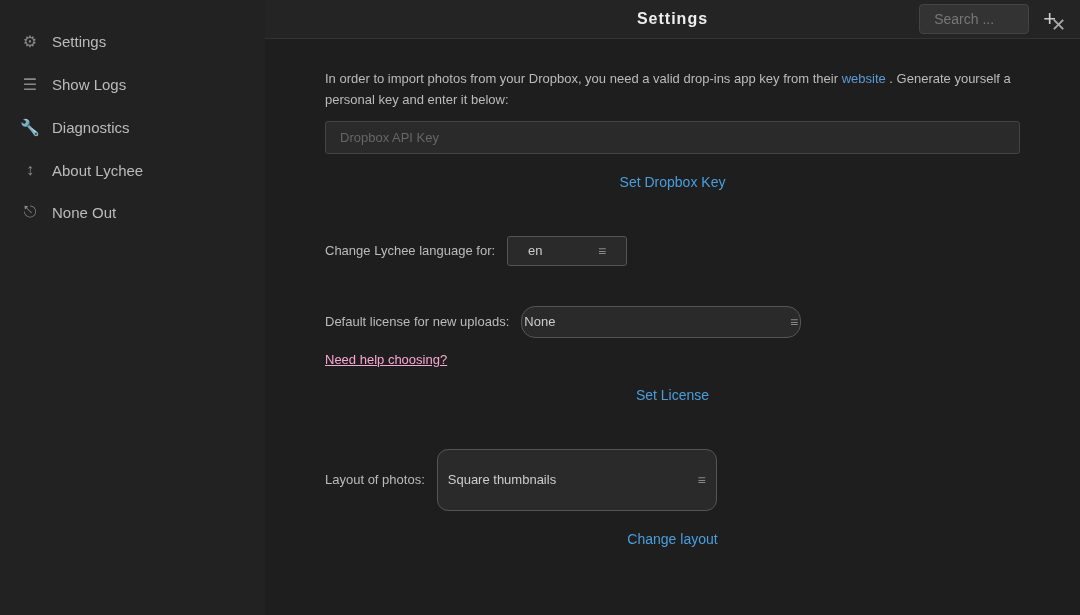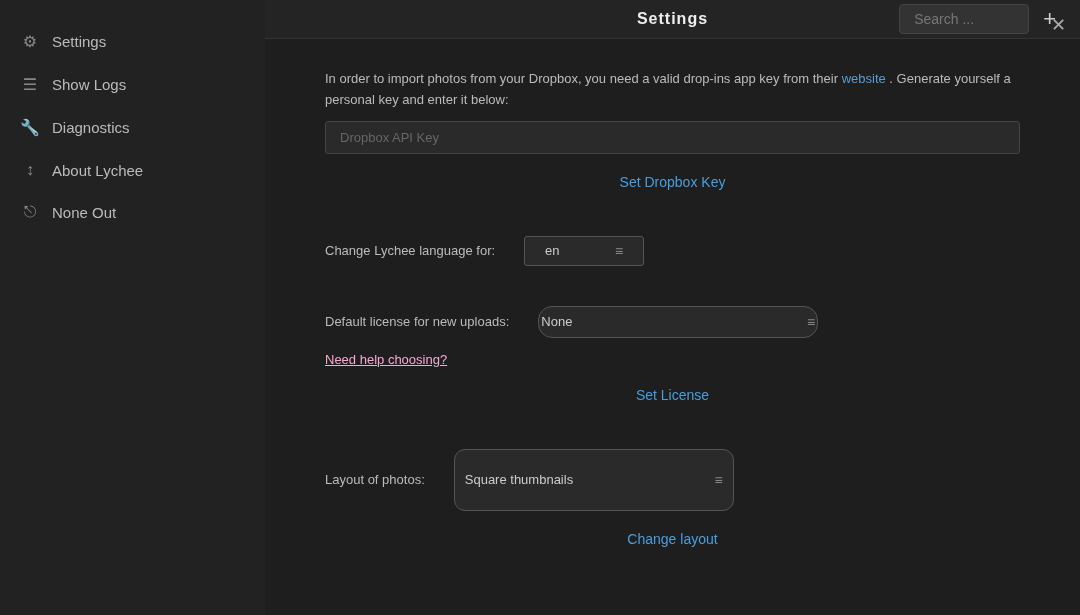--- a/index.html
+++ b/index.html
@@ -73,21 +73,21 @@
       align-items: center;
       gap: 10px;
     }
     .search-box {
       background: #333;
       border: 1px solid #444;
       color: #ccc;
       padding: 6px 14px;
       border-radius: 4px;
       font-size: 14px;
-      width: 130px;
+      width: 110px;
     }
     .search-box::placeholder { color: #777; }
     .add-btn {
       background: transparent;
       border: none;
       color: #ccc;
       font-size: 22px;
       cursor: pointer;
       padding: 0 4px;
     }
@@ -148,21 +148,21 @@
       cursor: pointer;
       display: block;
       margin: 0 auto;
       padding: 6px 0;
     }
 
     
     .row-setting {
       display: flex;
       align-items: center;
-      gap: 29px;
+      gap: 12px;
       margin-bottom: 14px;
     }
     .row-label {
       color: #bbb;
       font-size: 13px;
       white-space: nowrap;
     }
     .select-wrapper {
       display: flex;
       align-items: center;

